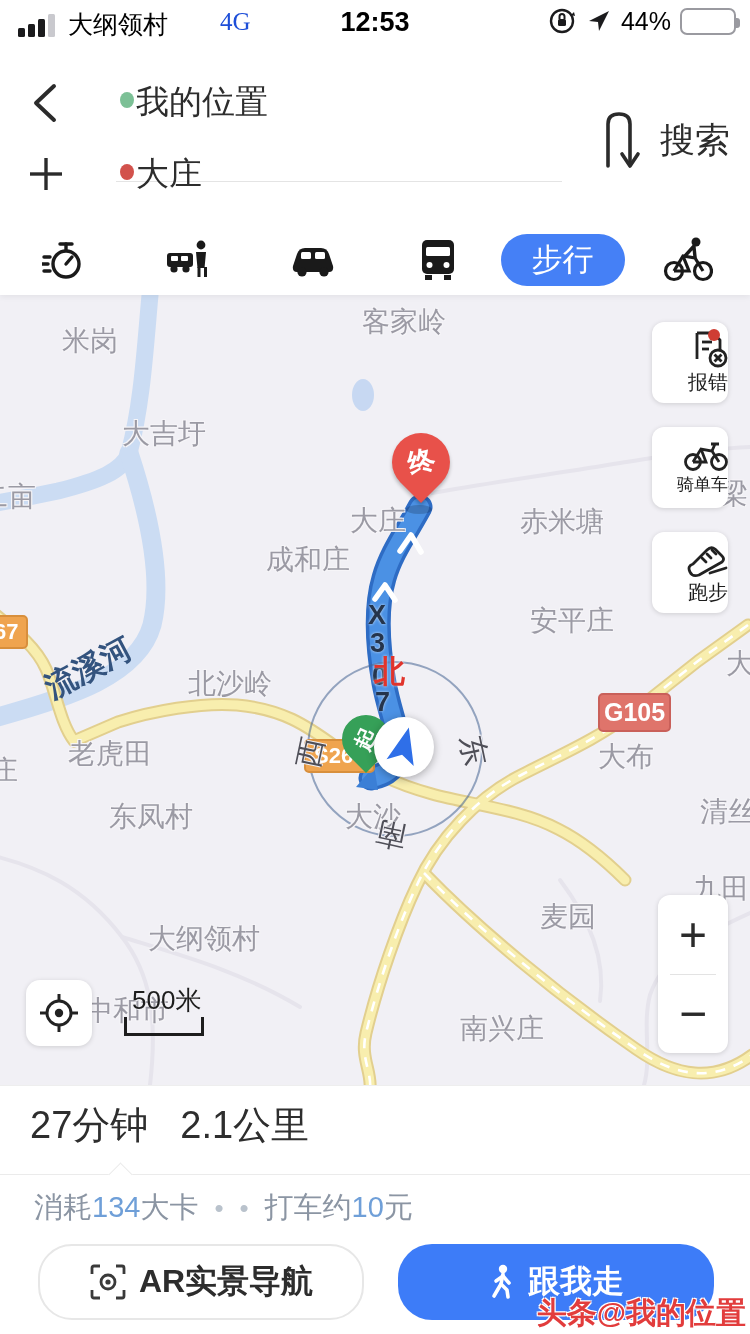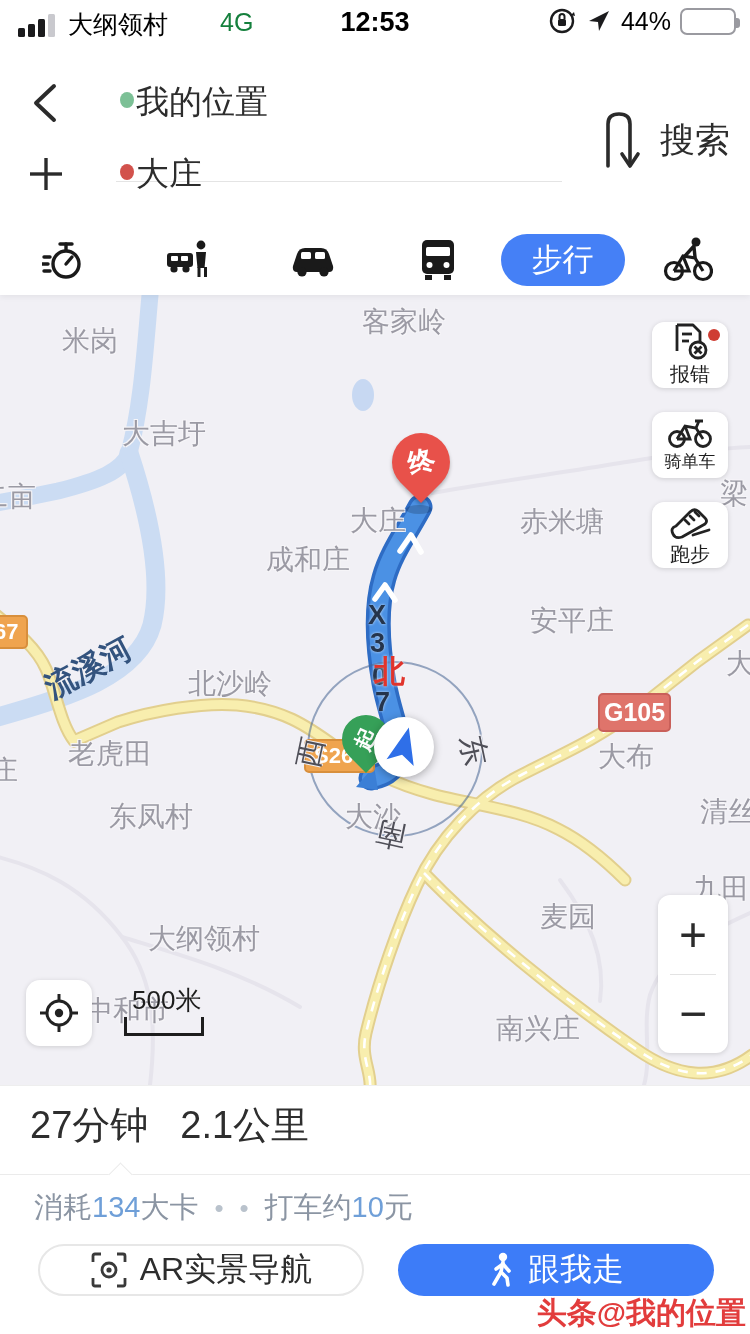--- a/index.html
+++ b/index.html
@@ -5,21 +5,21 @@
   html,body{margin:0;padding:0;background:#fff;}
   body{width:750px;height:1334px;position:relative;overflow:hidden;
        font-family:"Liberation Sans","DejaVu Sans",sans-serif;color:#222;}
   .abs{position:absolute;}
   
   .statusbar{position:absolute;top:0;left:0;width:750px;height:44px;background:#fff;z-index:30;}
   .sig{position:absolute;left:18px;top:14px;display:flex;align-items:flex-end;gap:3px;}
   .sig i{display:block;width:7px;background:#1b1b1d;border-radius:1.5px;}
   .sig i.off{background:#c9c9ce;}
   .carrier{position:absolute;left:68px;top:8px;font-size:25px;color:#000;}
-  .net{position:absolute;left:220px;top:8px;font-size:25px;color:#15803d;}
+  .net{position:absolute;left:220px;top:8px;font-size:25px;color:#1d4ed8;font-family:Liberation Serif, serif;}
   .time{position:absolute;left:0;right:0;top:7px;text-align:center;font-size:27px;font-weight:bold;color:#000;}
   .sb-right{position:absolute;right:14px;top:6px;display:flex;align-items:center;gap:9px;}
   .battpct{font-size:25px;color:#000;}
   .battery{width:56px;height:27px;border:2px solid #9a9aa0;border-radius:7px;position:relative;padding:2px;box-sizing:border-box;}
   .battery .fill{height:100%;background:#f2cf5a;border-radius:3px;}
   .battery .nub{position:absolute;right:-6px;top:8px;width:4px;height:10px;background:#9a9aa0;border-radius:0 3px 3px 0;}
   
   .panel{position:absolute;top:44px;left:0;width:750px;height:251px;background:#fff;z-index:25;box-shadow:0 2px 6px rgba(0,0,0,.06);}
   .backbtn{position:absolute;left:26px;top:36px;width:40px;height:46px;}
   .plusbtn{position:absolute;left:24px;top:108px;width:44px;height:44px;}
@@ -51,22 +51,22 @@
   .pin{position:absolute;border-radius:50% 50% 50% 0;transform:rotate(-45deg);z-index:10;
      display:flex;align-items:center;justify-content:center;}
   .pin-end{left:392px;top:138px;width:58px;height:58px;background:#e8514a;box-shadow:-2px 2px 4px rgba(0,0,0,.25);}
   .pin-end span{transform:rotate(30deg);color:#fff;font-size:27px;font-weight:bold;}
   .pin-start{left:342px;top:420px;width:48px;height:48px;background:#36a058;z-index:9;}
   .pin-start span{transform:rotate(-20deg);color:#fff;font-size:22px;font-weight:bold;}
   .pin-shadow{position:absolute;left:406px;top:210px;width:26px;height:9px;border-radius:50%;background:rgba(0,0,0,.18);z-index:9;}
   .navdot{position:absolute;left:374px;top:422px;width:60px;height:60px;border-radius:50%;background:#fff;
      box-shadow:0 2px 8px rgba(0,0,0,.3);z-index:11;display:flex;align-items:center;justify-content:center;}
   .sidebtns{position:absolute;right:22px;top:27px;z-index:12;display:flex;flex-direction:column;gap:24px;}
-  .sqbtn{width:76px;height:66px;background:#fff;border-radius:12px;box-shadow:0 1px 5px rgba(0,0,0,.15);
-     display:flex;flex-direction:column;align-items:center;justify-content:center;position:relative;}
+  .sqbtn{width:76px;height:81px;background:#fff;border-radius:12px;box-shadow:0 1px 5px rgba(0,0,0,.15);
+     display:flex;flex-direction:column;align-items:flex-end;justify-content:center;position:relative;}
   .sqbtn .lbl{font-size:20px;color:#1c1c1c;margin-top:1px;white-space:nowrap;}
   .badge{position:absolute;top:7px;right:8px;width:12px;height:12px;border-radius:50%;background:#cf3d33;}
   .zoomctl{position:absolute;left:658px;top:600px;width:70px;height:158px;background:#fff;border-radius:12px;
      box-shadow:0 1px 5px rgba(0,0,0,.15);z-index:12;display:flex;flex-direction:column;}
   .zoomctl .z{flex:1;display:flex;align-items:center;justify-content:center;font-size:48px;font-weight:300;color:#2b2b2b;}
   .zoomctl .sep{height:1px;background:#e3e3e3;margin:0 12px;}
   .locatebtn{position:absolute;left:26px;top:685px;width:66px;height:66px;background:#fff;border-radius:14px;
      box-shadow:0 1px 5px rgba(0,0,0,.15);z-index:12;display:flex;align-items:center;justify-content:center;}
   .scale-label{position:absolute;left:132px;top:688px;font-size:26px;color:#1d1d1d;z-index:12;
      text-shadow:1px 1px 0 #f1f0f5;}
@@ -75,21 +75,21 @@
   
   .sheet{position:absolute;top:1085px;left:0;width:750px;height:249px;background:#fff;z-index:20;border-top:1px solid #eee;}
   .duration-row{position:absolute;left:30px;top:14px;font-size:38px;color:#2e2e2e;display:flex;gap:32px;}
   .sheet-div{position:absolute;left:0;top:88px;width:750px;border-top:1px solid #ebebeb;}
   .caret{position:absolute;left:112px;top:-9px;width:16px;height:16px;background:#fff;transform:rotate(45deg);
      border-left:1px solid #ebebeb;border-top:1px solid #ebebeb;}
   .stats{position:absolute;left:34px;top:102px;font-size:29px;display:flex;align-items:center;gap:16px;white-space:nowrap;}
   .stats .g{color:#8b95a3;}
   .stats .b{color:#6f9fd8;}
   .stats .sep{color:#b9c2cc;font-size:26px;}
-  .bigbtn{position:absolute;top:158px;height:52px;border-radius:34px;display:flex;align-items:center;justify-content:center;gap:12px;box-sizing:border-box;}
+  .bigbtn{position:absolute;top:158px;height:76px;border-radius:34px;display:flex;align-items:center;justify-content:center;gap:12px;box-sizing:border-box;font-weight:bold;}
   .btn-ar{left:38px;width:326px;background:#fff;border:2px solid #e7e7e7;color:#2d2d2d;font-size:32px;}
   .btn-follow{left:398px;width:316px;background:#3d7cf8;color:#fff;font-size:32px;}
   .watermark{position:absolute;right:4px;bottom:0px;font-size:30px;font-weight:bold;color:#e23c3c;z-index:40;
      text-shadow:1px 1px 0 #fff,-1px -1px 0 #fff,1px -1px 0 #fff,-1px 1px 0 #fff;}
   svg{display:block;}
 </style>
 </head>
 <body>
 
 <div class="statusbar">
@@ -289,21 +289,21 @@
       <div class="map-label" style="left: 68px; top: 440px;">老虎田</div>
       <div class="map-label" style="left: -10px; top: 457px;">庄</div>
       <div class="map-label" style="left: 109px; top: 503px;">东凤村</div>
       <div class="map-label" style="left: 345px; top: 503px;">大沙</div>
       <div class="map-label" style="left: 598px; top: 443px;">大布</div>
       <div class="map-label" style="left: 700px; top: 498px;">清丝</div>
       <div class="map-label" style="left: 693px; top: 575px;">九田</div>
       <div class="map-label" style="left: 540px; top: 603px;">麦园</div>
       <div class="map-label" style="left: 148px; top: 625px;">大纲领村</div>
       <div class="map-label" style="left: 85px; top: 697px;">中和市</div>
-      <div class="map-label" style="left: 496px; top: 715px;">南兴庄</div>
+      <div class="map-label" style="left: 460px; top: 715px;">南兴庄</div>
       <div class="river-label" style="left: 42px; top: 352px; transform: rotate(-28deg);">流溪河</div>
       <div class="shield provincial" style="left: -16px; top: 320px;">67</div>
       <div class="shield provincial" style="left: 304px; top: 444px;">S267</div>
       <div class="shield national" style="left: 598px; top: 398px;">G105</div>
     </div>
   <div>
       <div class="route-char" style="left: 368px; top: 305px;">X</div>
       <div class="route-char" style="left: 370px; top: 333px;">3</div>
       <div class="route-char" style="left: 372px; top: 366px;">0</div>
       <div class="route-char" style="left: 375px; top: 392px;">7</div>

